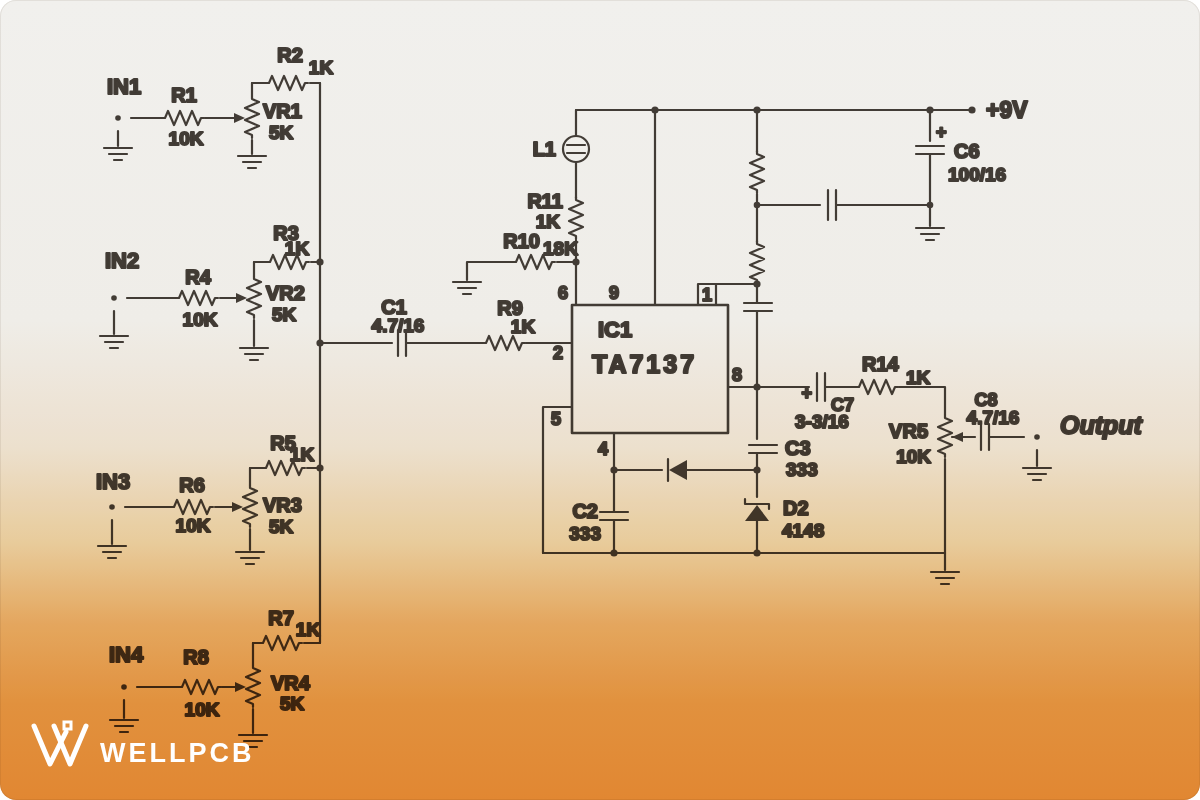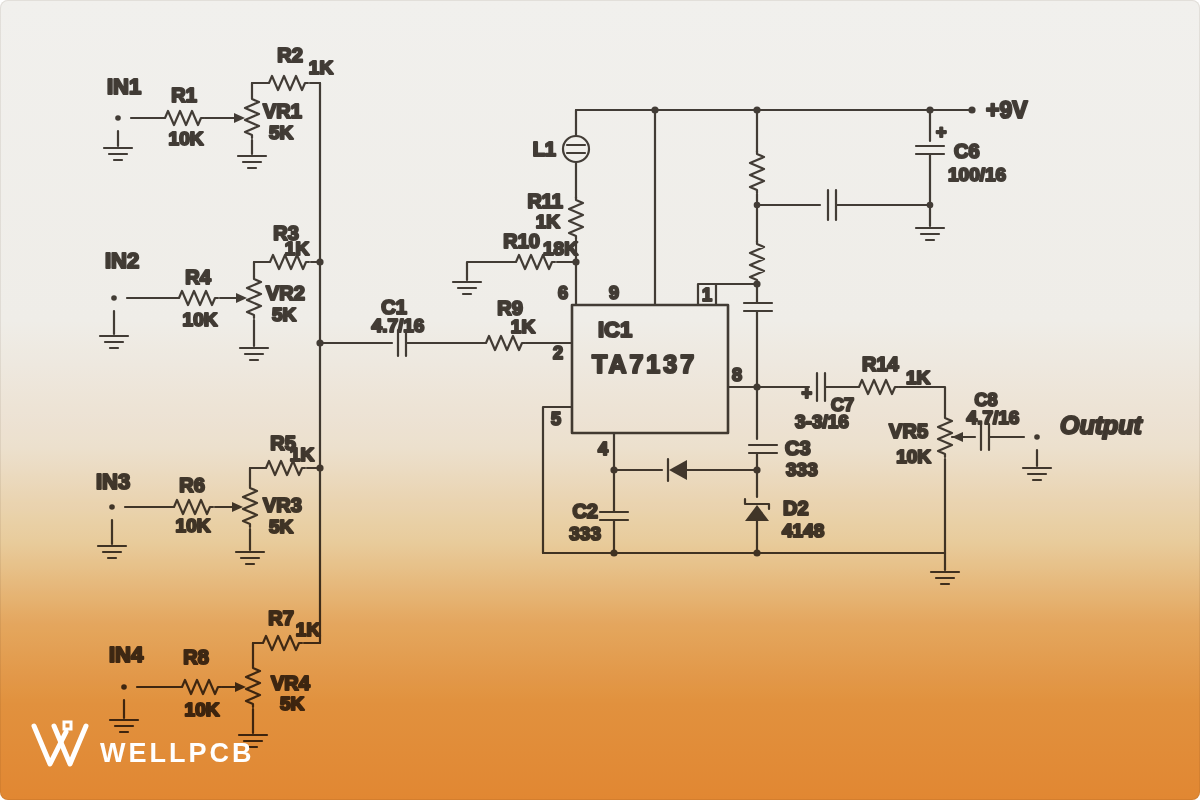--- a/index.html
+++ b/index.html
@@ -1,18 +1,18 @@
 <!DOCTYPE html>
 <html><head>
 <meta charset="utf-8">
 <style>
   html,body{margin:0;padding:0;background:#ffffff;}
   .photo{
     position:relative;width:1200px;height:800px;
-    background:#f1f0ed;border-radius:8px;overflow:hidden;
+    background:#f1f0ed;border-radius:16px;overflow:hidden;
     box-shadow:inset 0 0 0 1px #e2dfda;
     font-family:"Liberation Sans", sans-serif;
   }
   svg text{fill:#3f3933;font-family:"Liberation Sans", sans-serif;font-weight:700;}
   .schem{position:absolute;left:0;top:0;}
   .wire{stroke:#423c36;stroke-width:2.2;fill:none;stroke-linecap:round;stroke-linejoin:round;}
   .thick{stroke-width:2.6;}
   .fillink{fill:#423c36;stroke:none;}
   .lbl{font-size:20px;}
   .val{font-size:19px;}

